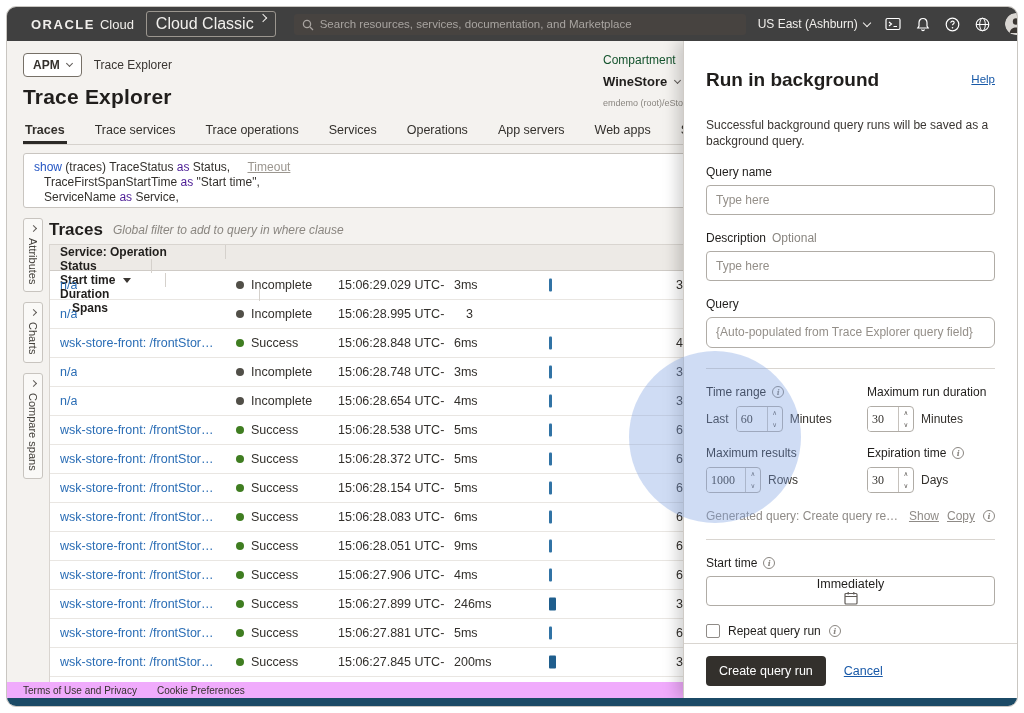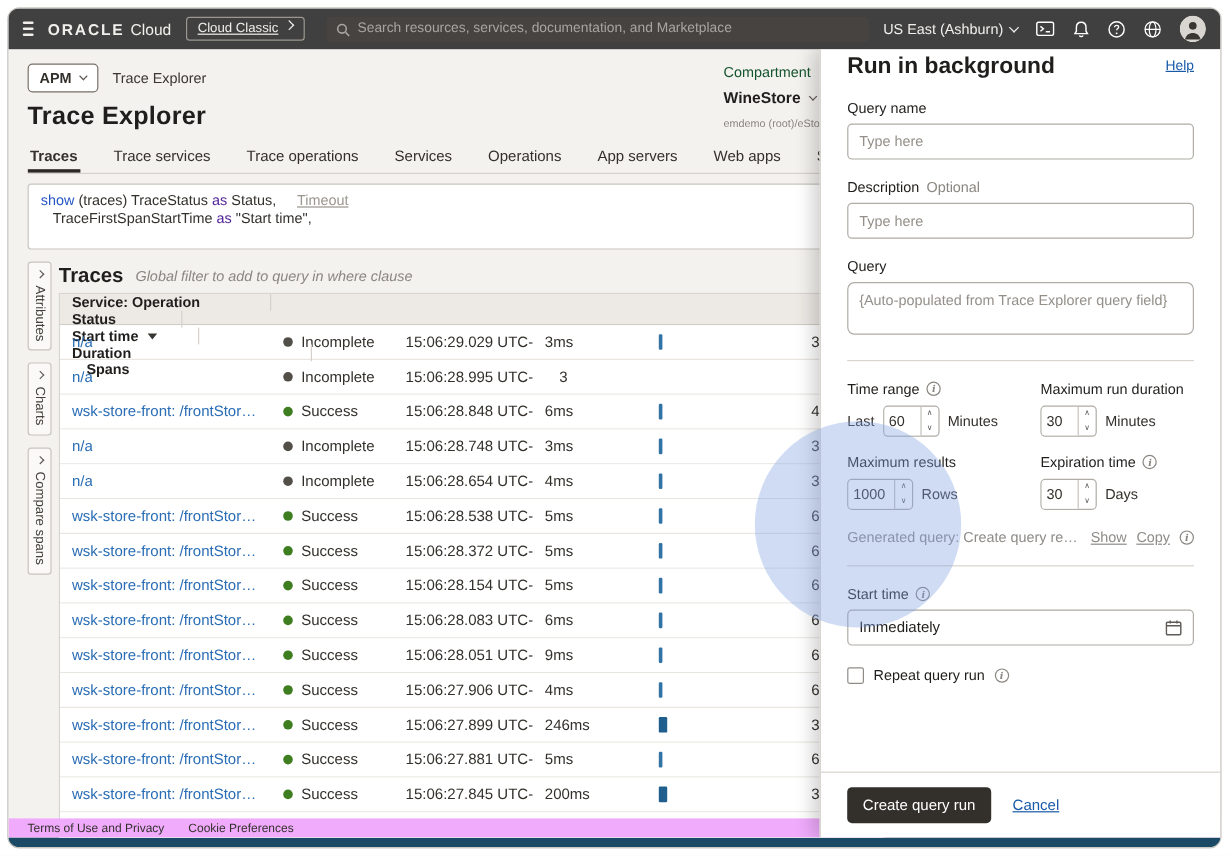--- a/index.html
+++ b/index.html
@@ -9,22 +9,22 @@
     overflow:hidden; background:#f4f2ef; display:flex; flex-direction:column; }
 
   
   .topbar { height:34px; flex:none; background:#404040; display:flex; align-items:center;
     padding:0 12px; gap:12px; color:#f1efec; }
   .hamburger { width:16px; display:flex; flex-direction:column; gap:3px; cursor:pointer; }
   .hamburger i { display:block; height:2px; background:#f1efec; border-radius:1px; }
   .logo { display:flex; align-items:baseline; gap:5px; white-space:nowrap; }
   .logo .lp { font-weight:700; font-size:13px; letter-spacing:1.5px; }
   .logo .ls { font-size:13px; font-weight:400; }
-  .classic-btn { border:1px solid #9b968f; border-radius:3px; color:#f1efec; font-size:11px;
-    padding:3px 9px; display:flex; gap:6px; background:transparent; white-space:nowrap;text-decoration:underline; }
+  .classic-btn { border:1px solid #9b968f; border-radius:3px; color:#f1efec; font-size:16px;
+    padding:3px 9px; display:flex; gap:6px; background:transparent; white-space:nowrap; }
   .search-wrap { position:relative; width:452px; flex:none; margin-left:6px; }
   .search-wrap svg { position:absolute; left:8px; top:5px; }
   .search-input { width:100%; height:21px; background:#474340; border:none; border-radius:3px;
     color:#d9d6d2; font-size:11.5px; padding:0 8px 0 26px; outline:none; }
   .search-input::placeholder { color:#a8a4a0; }
   .topbar-right { margin-left:auto; display:flex; align-items:center; gap:15px; }
   .region { font-size:12px; display:flex; align-items:center; gap:6px; white-space:nowrap; }
   .chev { width:6px; height:6px; border-right:1.4px solid currentColor; border-bottom:1.4px solid currentColor;
     transform:rotate(45deg); display:inline-block; margin-top:-3px; }
   .tb-icon { display:flex; align-items:center; cursor:pointer; }
@@ -94,50 +94,50 @@
   .dbar { position:absolute; left:105px; top:50%; transform:translateY(-50%); width:3px; height:13px;
     background:#3173a5; border-radius:1px; }
   .dbar.wide { width:7px; background:#1f5e8d; }
 
   .page-footer { position:absolute; left:0; right:0; bottom:0; height:16px; background:#f0abfc;
     display:flex; gap:20px; align-items:center; padding-left:16px; z-index:15; }
   .page-footer a { font-size:10px; color:#33302c; text-decoration:none; cursor:pointer; }
 
   
   .panel { position:absolute; top:0; bottom:0; right:0; width:334px; background:#fff; z-index:20;
-    border-left:1px solid #cfcbc6; box-shadow:-6px 0 14px rgba(0,0,0,.18); padding:4px 22px 60px 22px; overflow:hidden; }
+    border-left:1px solid #cfcbc6; box-shadow:-6px 0 14px rgba(0,0,0,.18); padding:28px 22px 60px 22px; overflow:hidden; }
   .panel-head { display:flex; align-items:flex-start; justify-content:space-between; }
   .panel-title { font-size:19px; font-weight:600; color:#201e1c; }
   .help-link { font-size:11.5px; color:#1859a8; text-decoration:underline; cursor:pointer; margin-top:4px; }
   .panel-intro { font-size:12px; color:#3a3632; line-height:16px; margin-top:26px; }
   .field-label { font-size:12px; color:#201e1c; margin-top:16px; display:flex; align-items:center; gap:6px; }
   .opt { color:#8a8680; }
   .text-input { width:100%; height:30px; border:1px solid #b0aca6; border-radius:4px; margin-top:6px;
     font-size:12px; padding:0 9px; outline:none; color:#33302c; }
   .text-input::placeholder, .query-area::placeholder { color:#948f89; }
-  .query-area { width:100%; height:44px; border:1px solid #b0aca6; border-radius:6px; margin-top:6px;
+  .query-area { width:100%; height:31px; border:1px solid #b0aca6; border-radius:6px; margin-top:6px;
     font-size:12px; padding:7px 9px; outline:none; resize:none; font-family:"Liberation Sans",sans-serif; color:#33302c; }
   .hr { border-top:1px solid #d9d5d0; margin:16px 0 0 0; }
   .fields { display:grid; grid-template-columns:1fr 128px; column-gap:16px; margin-top:2px; }
   .f-label { font-size:12px; color:#201e1c; margin-top:14px; display:flex; align-items:center; gap:6px; white-space:nowrap; }
   .f-ctrl { display:flex; align-items:center; gap:7px; margin-top:7px; font-size:12px; color:#33302c; }
   .stepper { display:flex; border:1px solid #b0aca6; border-radius:4px; height:26px; overflow:hidden; background:#fff; }
-  .stepper input { width:30px; border:none; outline:none; font-size:12px; padding:0 4px; color:#33302c; text-align:left; }
+  .stepper input { width:30px; border:none; outline:none; font-size:12px; padding:0 4px; color:#33302c; text-align:left;font-family:Liberation Serif, serif; }
   .stepper.w-lg input { width:38px; }
   .stepper-arrows { width:15px; border-left:1px solid #c6c2bd; display:flex; flex-direction:column; cursor:pointer; }
   .stepper-arrows span { flex:1; font-size:6.5px; line-height:1; display:flex; align-items:center; justify-content:center; color:#5f5b57; }
   .stepper-arrows .up::after { content:"∧"; }
   .stepper-arrows .dn::after { content:"∨"; }
   .info { width:12px; height:12px; border:1px solid #8a8681; border-radius:50%; flex:none;
     font:italic 700 8px/11px "DejaVu Serif", serif; color:#8a8681; text-align:center; display:inline-block; }
   .info::after { content:"i"; }
   .genq { margin-top:16px; font-size:12px; color:#8f8b87; display:flex; align-items:center; gap:8px; white-space:nowrap; overflow:hidden; }
   .genq a { color:#8f8b87; text-decoration:underline; cursor:pointer; flex:none; }
   .select { width:100%; height:30px; border:1px solid #b0aca6; border-radius:4px; margin-top:6px;
-    display:flex; align-items:center; justify-content:space-between; padding:0 9px; font-size:12.5px; color:#201e1c; cursor:pointer; }
+    display:flex; align-items:center; justify-content:space-between; padding:0 9px; font-size:12.5px; color:#201e1c; cursor:pointer;flex-direction:column; }
   .check-row { display:flex; align-items:center; gap:8px; margin-top:18px; font-size:12px; color:#201e1c; }
   .checkbox { width:14px; height:14px; border:1px solid #8f8b87; border-radius:2px; background:#fff; cursor:pointer; flex:none; }
   .panel-footer { position:absolute; left:0; right:0; bottom:0; border-top:1px solid #d9d5d0;
     padding:12px 22px; display:flex; align-items:center; gap:18px; background:#fff; }
   .primary-btn { background:#33302c; color:#fff; border:none; border-radius:4px; font-size:12.5px;
     padding:8px 13px; cursor:pointer; font-family:"Liberation Sans",sans-serif; }
   .cancel-link { font-size:12.5px; color:#1859a8; text-decoration:underline; cursor:pointer; }
 
   .spotlight { position:absolute; left:622px; top:310px; width:172px; height:172px; border-radius:50%;
     background:rgba(130,162,225,.38); z-index:40; pointer-events:none; }
@@ -253,20 +253,25 @@
           <span>(traces) TraceStatus</span>
           <span class="kw2">as</span>
           <span>Status,</span>
           <span class="ghost">Timeout</span>
         </div>
         <div class="ind">
           <span>TraceFirstSpanStartTime</span>
           <span class="kw2">as</span>
           <span>"Start time",</span>
         </div>
+        <div class="ind">
+          <span>ServiceName</span>
+          <span class="kw2">as</span>
+          <span>Service,</span>
+        </div>
       </div>
 
       <div class="traces-wrap">
         <div class="side-tabs">
           <div class="side-tab">
             <span class="chev-right"></span>
             <span>Attributes</span>
           </div>
           <div class="side-tab">
             <span class="chev-right"></span>
@@ -532,20 +537,21 @@
         <a>Terms of Use and Privacy</a>
         <a>Cookie Preferences</a>
       </div>
     </div>
 
     <div class="panel">
       <div class="panel-head">
         <div class="panel-title">Run in background</div>
         <a class="help-link">Help</a>
       </div>
+      <div class="panel-intro">Successful background query runs will be saved as a background query.</div>
 
       <div class="field-label">Query name</div>
       <input class="text-input" placeholder="Type here" style="">
 
       <div class="field-label">
         <span>Description</span>
         <span class="opt">Optional</span>
       </div>
       <input class="text-input" placeholder="Type here" style="">
 

